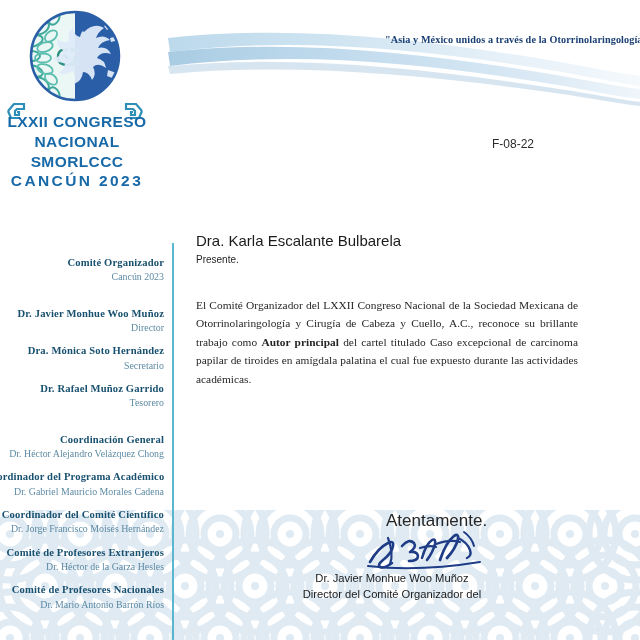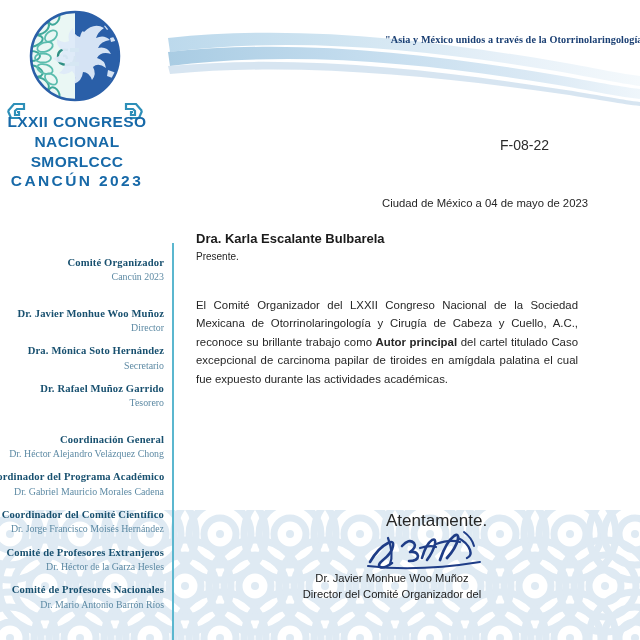--- a/index.html
+++ b/index.html
@@ -138,60 +138,61 @@
     left: 196px;
     top: 0;
     width: 392px;
     height: 640px;
     z-index: 3;
     font-family: "Liberation Sans", sans-serif;
     color: #262626;
   }
   #doc-code {
     position: absolute;
-    left: 304px;
+    left: 296px;
     top: 137px;
-    font-size: 14px;
+    font-size: 12px;
     color: #2b2b2b;
   }
   #date-line {
     position: absolute;
     left: 0;
     top: 197px;
     width: 392px;
     text-align: right;
     font-size: 11.3px;
     color: #262626;
   }
   #addressee {
     position: absolute;
     left: 0;
     top: 229px;
     width: 392px;
   }
   #addressee .name {
-    font-size: 13px;
-    font-weight: bold;
+    font-size: 15px;
+    font-weight: normal;
     color: #1b1b1b;
     line-height: 1.55;
   }
   #addressee .present {
     font-size: 10px;
     color: #262626;
     line-height: 1.55;
   }
   #body-para-1 {
     position: absolute;
     left: 0;
     top: 296px;
     width: 382px;
     font-size: 11.4px;
     line-height: 1.62;
     text-align: justify;
     color: #262626;
+    font-family: Liberation Serif, serif;
   }
   #body-para-2 {
     position: absolute;
     left: 0;
     top: 386px;
     width: 382px;
     font-size: 11.4px;
     line-height: 1.62;
     text-align: justify;
     color: #262626;
@@ -406,21 +407,20 @@
     <div class="sb-block">
       <div class="sb-title">Comité de Profesores Nacionales</div>
       <div class="sb-sub">Dr. Mario Antonio Barrón Ríos</div>
     </div>
   </div>
 
   <div id="content">
 
     <div id="doc-code">F-08-22</div>
 
-    <div id="date-line">Ciudad de México a 04 de mayo de 2023</div>
 
     <div id="addressee">
       <div class="name">Dra. Karla Escalante Bulbarela</div>
       <div class="present">Presente.</div>
     </div>
 
     <div id="body-para-1"><span>El Comité Organizador del LXXII Congreso Nacional de la Sociedad Mexicana de Otorrinolaringología y Cirugía de Cabeza y Cuello, A.C., reconoce su brillante trabajo como </span><span class="b">Autor principal</span><span> del cartel titulado Caso excepcional de carcinoma papilar de tiroides en amígdala palatina el cual fue expuesto durante las actividades académicas.</span></div>
 
 
     <div id="sign-greeting">Atentamente.</div>

